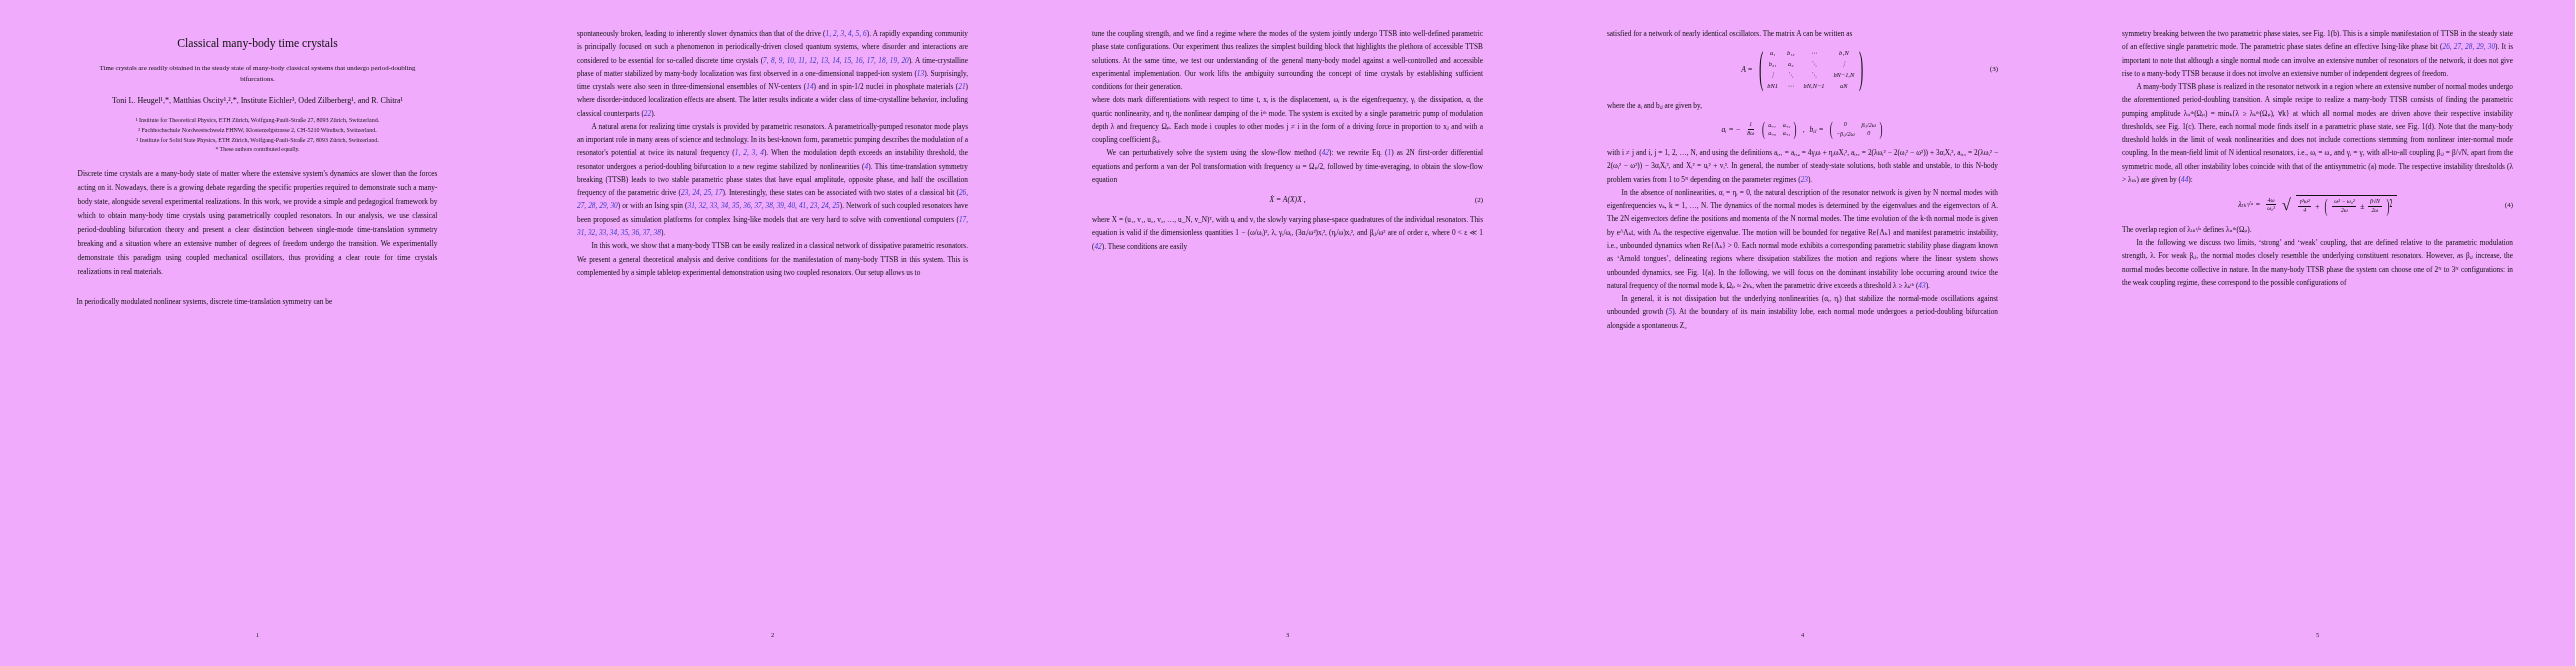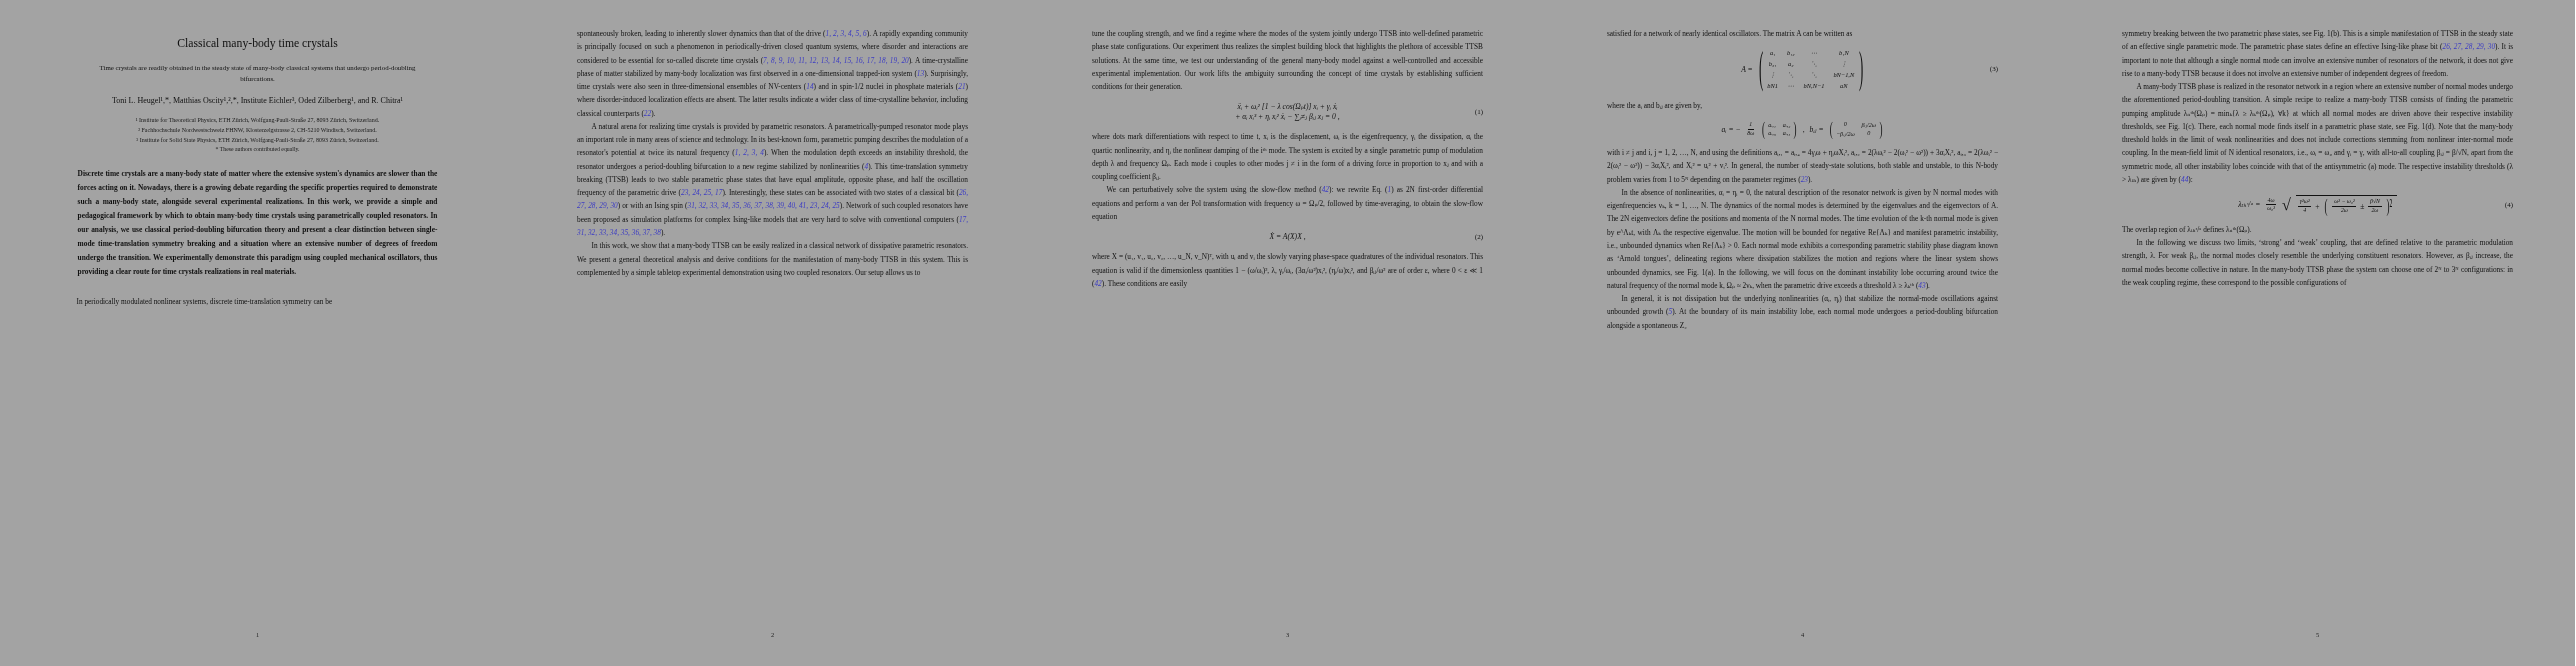--- a/index.html
+++ b/index.html
@@ -13,38 +13,38 @@
     position:absolute;left:6.7px;top:16.7px;height:333px;width:19px;
     display:flex;align-items:center;justify-content:center;
   }
   .arxiv-text{
     writing-mode:vertical-rl;transform:rotate(180deg);
     font-size:9px;color:#3a3a3a;letter-spacing:0.3px;white-space:nowrap;
   }
   .pages{display:flex;width:2576px;height:667px}
   .page{
     width:515px;min-width:515px;height:667px;box-sizing:border-box;
-    padding:27px 62px 0 62px;position:relative;background:#a3a3a3;
+    padding:27px 62px 0 62px;position:relative;background:#f0abfc;
   }
   .title{
     text-align:center;font-size:11.7px;font-weight:normal;margin:10px 0 12px;
   }
   .subtitle{
     text-align:center;font-size:6.9px;line-height:1.6;margin:0 25.6px 11px;
   }
   .authors{
     text-align:center;font-size:8px;line-height:1.55;margin:0 39px 9px;
   }
   .affils{margin:0 0 12.2px}
   .affil{
     text-align:center;font-size:6px;line-height:1.6;margin:0;color:#1a1a1a;
   }
   .equal-note{font-size:5.8px}
   .abstract{
-    font-weight:bold;text-align:justify;font-size:7.4px;line-height:1.9;
+    font-weight:normal;text-align:justify;font-size:7.4px;line-height:1.9;
     margin:7.8px 15.6px 15.6px;
   }
   .para{
     margin:0;text-align:justify;font-size:7.3px;line-height:1.82;
   }
   .indent{text-indent:14.5px}
   .cite{color:#3b3bc4;font-style:italic}
   .pageno{
     position:absolute;bottom:29px;left:0;width:100%;
     text-align:center;font-size:6.4px;color:#222;
@@ -117,27 +117,20 @@
 
   <section class="page">
     <p class="para cites">spontaneously broken, leading to inherently slower dynamics than that of the drive (<span class="cite">1, 2, 3, 4, 5, 6</span>). A rapidly expanding community is principally focused on such a phenomenon in periodically-driven closed quantum systems, where disorder and interactions are considered to be essential for so-called discrete time crystals (<span class="cite">7, 8, 9, 10, 11, 12, 13, 14, 15, 16, 17, 18, 19, 20</span>). A time-crystalline phase of matter stabilized by many-body localization was first observed in a one-dimensional trapped-ion system (<span class="cite">13</span>). Surprisingly, time crystals were also seen in three-dimensional ensembles of NV-centers (<span class="cite">14</span>) and in spin-1/2 nuclei in phosphate materials (<span class="cite">21</span>) where disorder-induced localization effects are absent. The latter results indicate a wider class of time-crystalline behavior, including classical counterparts (<span class="cite">22</span>).</p>
     <p class="para indent cites">A natural arena for realizing time crystals is provided by parametric resonators. A parametrically-pumped resonator mode plays an important role in many areas of science and technology. In its best-known form, parametric pumping describes the modulation of a resonator's potential at twice its natural frequency (<span class="cite">1, 2, 3, 4</span>). When the modulation depth exceeds an instability threshold, the resonator undergoes a period-doubling bifurcation to a new regime stabilized by nonlinearities (<span class="cite">4</span>). This time-translation symmetry breaking (TTSB) leads to two stable parametric phase states that have equal amplitude, opposite phase, and half the oscillation frequency of the parametric drive (<span class="cite">23, 24, 25, 17</span>). Interestingly, these states can be associated with two states of a classical bit (<span class="cite">26, 27, 28, 29, 30</span>) or with an Ising spin (<span class="cite">31, 32, 33, 34, 35, 36, 37, 38, 39, 40, 41, 23, 24, 25</span>). Network of such coupled resonators have been proposed as simulation platforms for complex Ising-like models that are very hard to solve with conventional computers (<span class="cite">17, 31, 32, 33, 34, 35, 36, 37, 38</span>).</p>
     <p class="para indent cites">In this work, we show that a many-body TTSB can be easily realized in a classical network of dissipative parametric resonators. We present a general theoretical analysis and derive conditions for the manifestation of many-body TTSB in this system. This is complemented by a simple tabletop experimental demonstration using two coupled resonators. Our setup allows us to</p>
     <div class="pageno">2</div>
   </section>
 
   <section class="page">
     <p class="para cites">tune the coupling strength, and we find a regime where the modes of the system jointly undergo TTSB into well-defined parametric phase state configurations. Our experiment thus realizes the simplest building block that highlights the plethora of accessible TTSB solutions. At the same time, we test our understanding of the general many-body model against a well-controlled and accessible experimental implementation. Our work lifts the ambiguity surrounding the concept of time crystals by establishing sufficient conditions for their generation.</p>
-    <div class="eq">
-      <div class="eq-body">
-        <div class="eq-line">ẍᵢ + ωᵢ² [1 − λ cos(Ωₚt)] xᵢ + γᵢ ẋᵢ</div>
-        <div class="eq-line">+ αᵢ xᵢ³ + ηᵢ xᵢ² ẋᵢ − ∑ᵢ≠ⱼ βᵢⱼ xⱼ = 0 ,</div>
-      </div>
-      <span class="eqnum">(1)</span>
-    </div>
     <p class="para cites">where dots mark differentiations with respect to time t, xᵢ is the displacement, ωᵢ is the eigenfrequency, γᵢ the dissipation, αᵢ the quartic nonlinearity, and ηᵢ the nonlinear damping of the iᵗʰ mode. The system is excited by a single parametric pump of modulation depth λ and frequency Ωₚ. Each mode i couples to other modes j ≠ i in the form of a driving force in proportion to xⱼ and with a coupling coefficient βᵢⱼ.</p>
     <p class="para indent cites">We can perturbatively solve the system using the slow-flow method (<span class="cite">42</span>): we rewrite Eq. (<span class="cite">1</span>) as 2N first-order differential equations and perform a van der Pol transformation with frequency ω = Ωₚ/2, followed by time-averaging, to obtain the slow-flow equation</p>
     <div class="eq">
       <span class="eq-line" style="font-weight:normal">Ẋ = A(X)X ,</span>
       <span class="eqnum">(2)</span>
     </div>
     <p class="para cites">where X = (u₁, v₁, u₂, v₂, …, u_N, v_N)ᵀ, with uᵢ and vᵢ the slowly varying phase-space quadratures of the individual resonators. This equation is valid if the dimensionless quantities 1 − (ω/ωᵢ)², λ, γᵢ/ωᵢ, (3αᵢ/ω²)xᵢ², (ηᵢ/ω)xᵢ², and βᵢⱼ/ω² are of order ε, where 0 &lt; ε ≪ 1 (<span class="cite">42</span>). These conditions are easily</p>
     <div class="pageno">3</div>
   </section>
 

